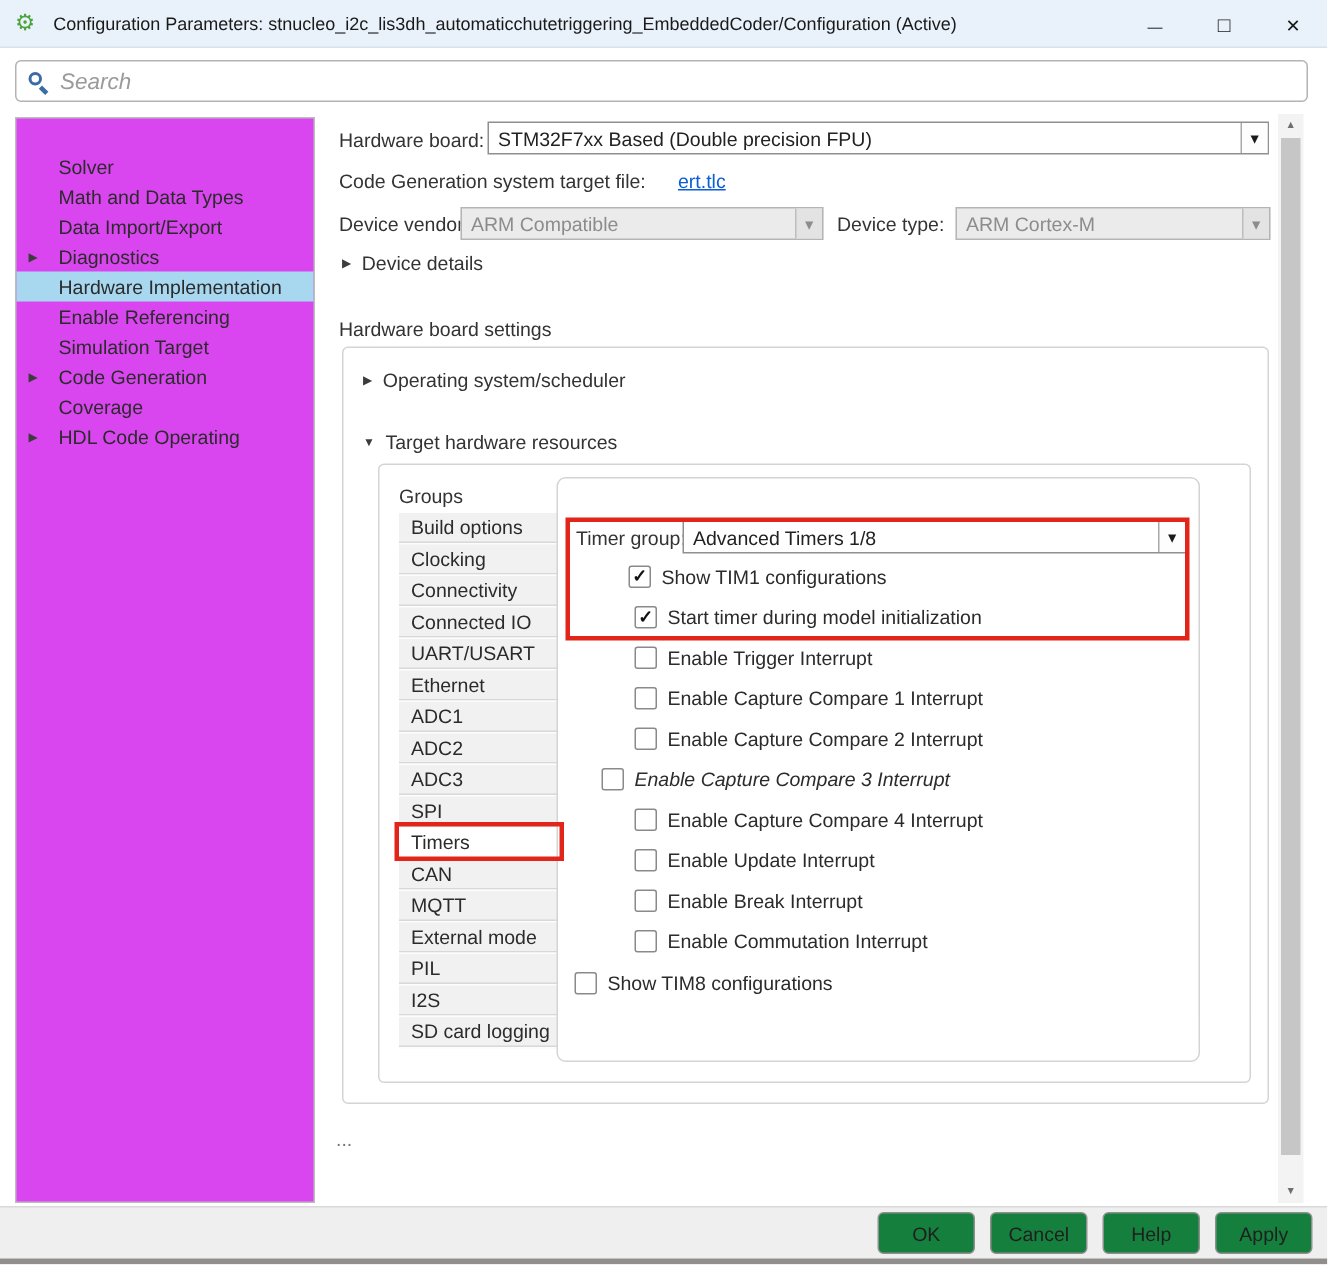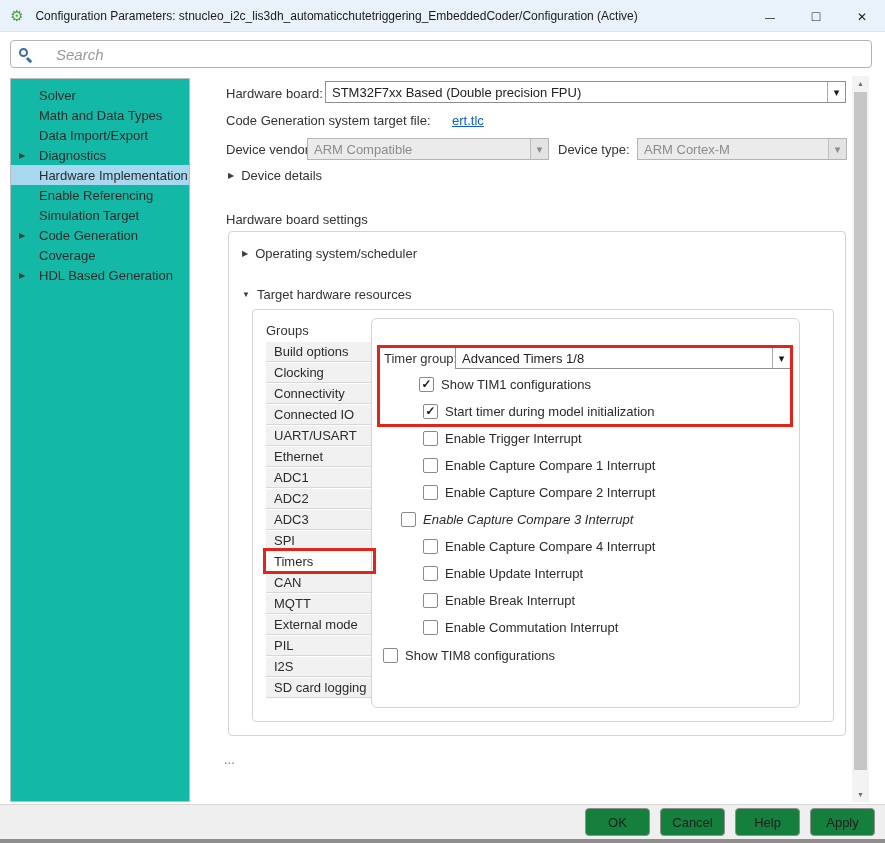--- a/index.html
+++ b/index.html
@@ -22,26 +22,26 @@
   
   .search-row { position:absolute; left:0; top:32px; width:885px; height:42px; background:#fff; }
   .search-box { position:absolute; left:10px; top:8px; width:862px; height:28px;
     border:1px solid #b3b3b3; border-radius:4px; background:#fff; display:flex; align-items:center; }
   .mag { position:relative; width:13px; height:13px; margin-left:8px; }
   .mag-circle { position:absolute; left:0; top:0; width:9px; height:9px;
     border:2px solid #3a6ba5; border-radius:50%; }
   .mag-handle { position:absolute; left:9px; top:9px; width:6px; height:2.5px;
     background:#3a6ba5; transform:rotate(45deg); transform-origin:0 0; }
   .search-input { flex:1; border:none; outline:none; font-size:15px; font-style:italic;
-    color:#444; margin-left:24px; font-family:"Liberation Sans", sans-serif; background:transparent; }
+    color:#444; margin-left:8px; font-family:"Liberation Sans", sans-serif; background:transparent; }
   .search-input::placeholder { color:#9a9a9a; font-style:italic; }
 
   
-  .sidebar { position:absolute; left:10px; top:78px; width:180px; height:724px;
-    border:1px solid #bdbdbd; background:#14b8a6; padding-top:6px; }
+  .sidebar { position:absolute; left:10px; top:78px; width:200px; height:724px;
+    border:1px solid #bdbdbd; background:#d946ef; padding-top:22px; }
   .side-item { position:relative; height:20px; display:flex; align-items:center; font-size:13px; color:#2b2b2b; }
   .side-item .tri { width:10px; margin-left:8px; font-size:8px; color:#3c3c3c; }
   .side-item .tri.show::before { content:"▶"; }
   .side-item .lbl { margin-left:10px; }
   .side-item.selected { background:#a8d7f0; }
 
   
   .abs { position:absolute; }
   .field-label { font-size:13px; color:#333; white-space:nowrap; }
   .combo { position:absolute; height:22px; border:1px solid #8f8f8f; background:#fff;
@@ -159,21 +159,21 @@
     <div class="side-item">
         <span class="tri show"></span>
         <span class="lbl">Code Generation</span>
       </div>
     <div class="side-item">
         <span class="tri"></span>
         <span class="lbl">Coverage</span>
       </div>
     <div class="side-item">
         <span class="tri show"></span>
-        <span class="lbl">HDL Based Generation</span>
+        <span class="lbl">HDL Code Operating</span>
       </div>
   </div>
 
   <div class="abs field-label" style="left:226px; top:86px;">Hardware board:</div>
   <div class="combo" style="left:325px; top:81px; width:521px;">
     <span class="val">STM32F7xx Based (Double precision FPU)</span>
     <span class="arrowbtn"></span>
   </div>
 
   <div class="abs field-label" style="left:226px; top:113px;">Code Generation system target file:</div>

